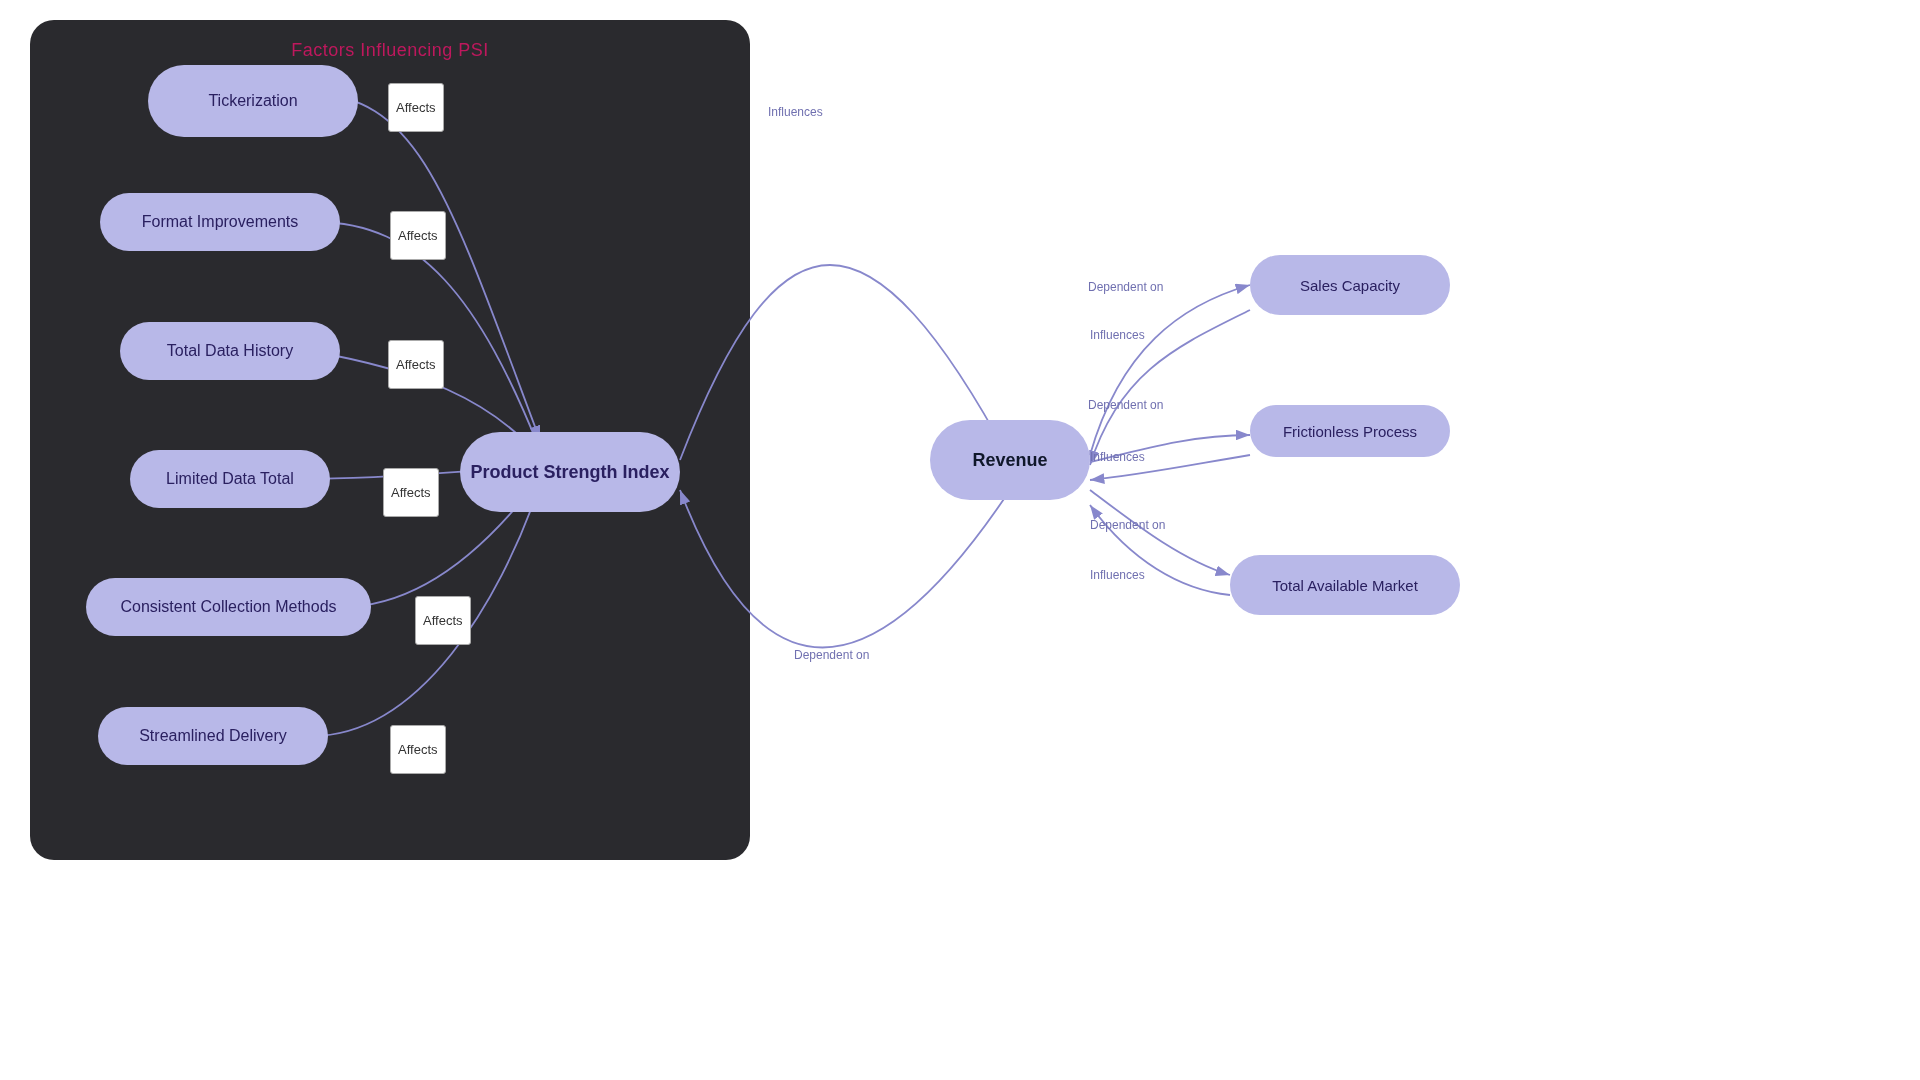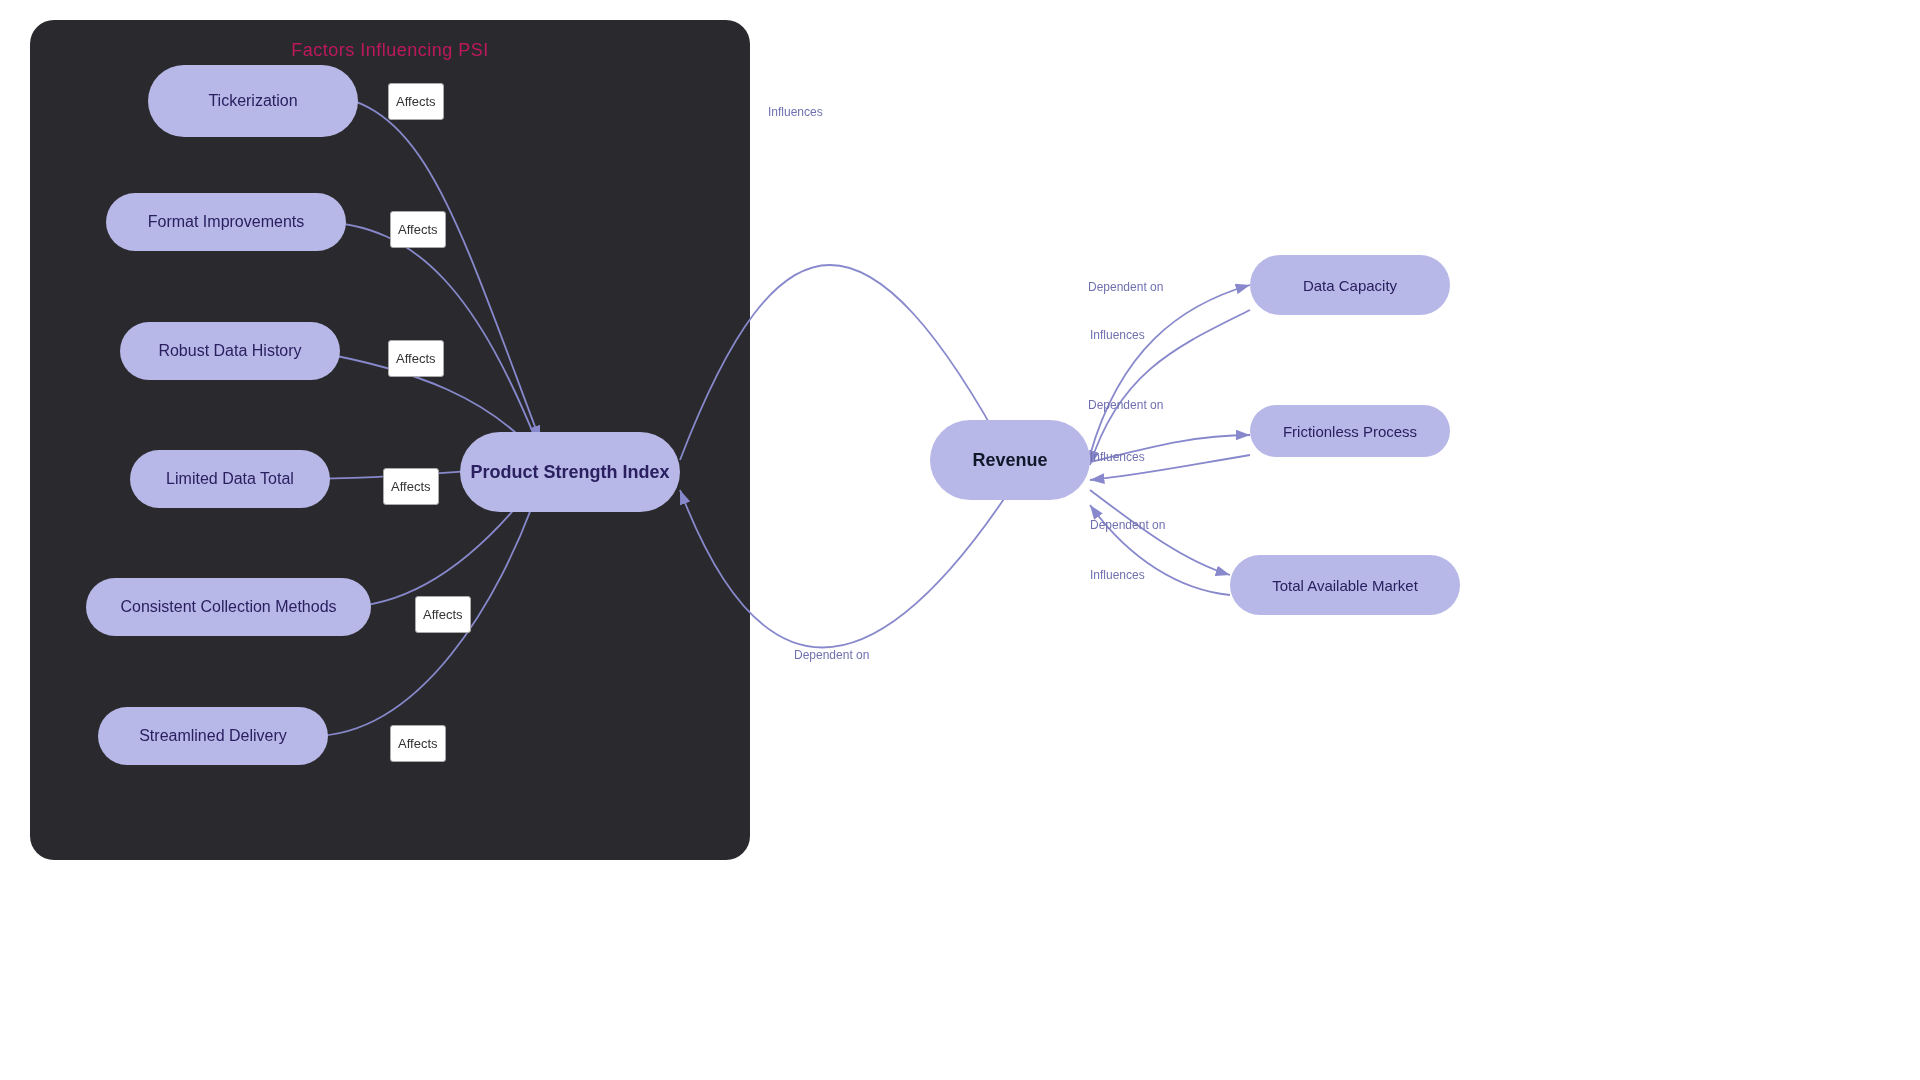--- a/index.html
+++ b/index.html
@@ -45,21 +45,21 @@
       color: #2a2060;
       font-size: 16px;
       font-weight: 500;
     }
     .affects-label {
       position: absolute;
       background: white;
       border: 1px solid #aaa;
       color: #333;
       font-size: 13px;
-      padding: 10px 7px;
+      padding: 16px 7px;
       border-radius: 3px;
       text-align: right;
     }
     
     .psi-node {
       position: absolute;
       width: 220px;
       height: 80px;
       border-radius: 50px;
       background: #b8b8e8;
@@ -153,27 +153,27 @@
   <path d="M 1090,490 C 1130,520 1180,560 1230,575" stroke="#8888cc" stroke-width="1.8" fill="none" marker-end="url(#arrowhead)"></path>
 
   <path d="M 1230,595 C 1180,590 1130,560 1090,505" stroke="#8888cc" stroke-width="1.8" fill="none" marker-end="url(#arrowhead)"></path>
 </svg>
 
 <div class="node-pill" style="top:65px;left:148px;width:210px;height:72px;">
   <span>Tickerization</span>
 </div>
 <div class="affects-label" style="top:83px;left:388px;">Affects</div>
 
-<div class="node-pill" style="top:193px;left:106px;width:240px;height:58px;">
+<div class="node-pill" style="top:193px;left:100px;width:240px;height:58px;">
   <span>Format Improvements</span>
 </div>
 <div class="affects-label" style="top:211px;left:390px;">Affects</div>
 
 <div class="node-pill" style="top:322px;left:120px;width:220px;height:58px;">
-  <span>Robust Data History</span>
+  <span>Total Data History</span>
 </div>
 <div class="affects-label" style="top:340px;left:388px;">Affects</div>
 
 <div class="node-pill" style="top:450px;left:130px;width:200px;height:58px;">
   <span>Limited Data Total</span>
 </div>
 <div class="affects-label" style="top:468px;left:383px;">Affects</div>
 
 <div class="node-pill" style="top:578px;left:86px;width:285px;height:58px;">
   <span>Consistent Collection Methods</span>
@@ -187,21 +187,21 @@
 
 <div class="psi-node">
   <span>Product Strength Index</span>
 </div>
 
 <div class="revenue-node">
   <span>Revenue</span>
 </div>
 
 <div class="right-node" style="top:255px;left:1250px;width:200px;height:60px;">
-  <span>Data Capacity</span>
+  <span>Sales Capacity</span>
 </div>
 
 <div class="right-node" style="top:405px;left:1250px;width:200px;height:52px;">
   <span>Frictionless Process</span>
 </div>
 
 <div class="right-node" style="top:555px;left:1230px;width:230px;height:60px;">
   <span>Total Available Market</span>
 </div>
 

